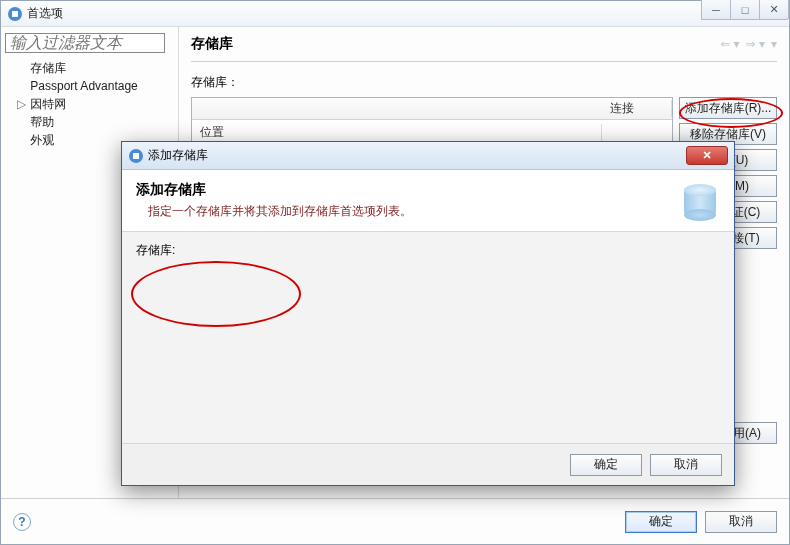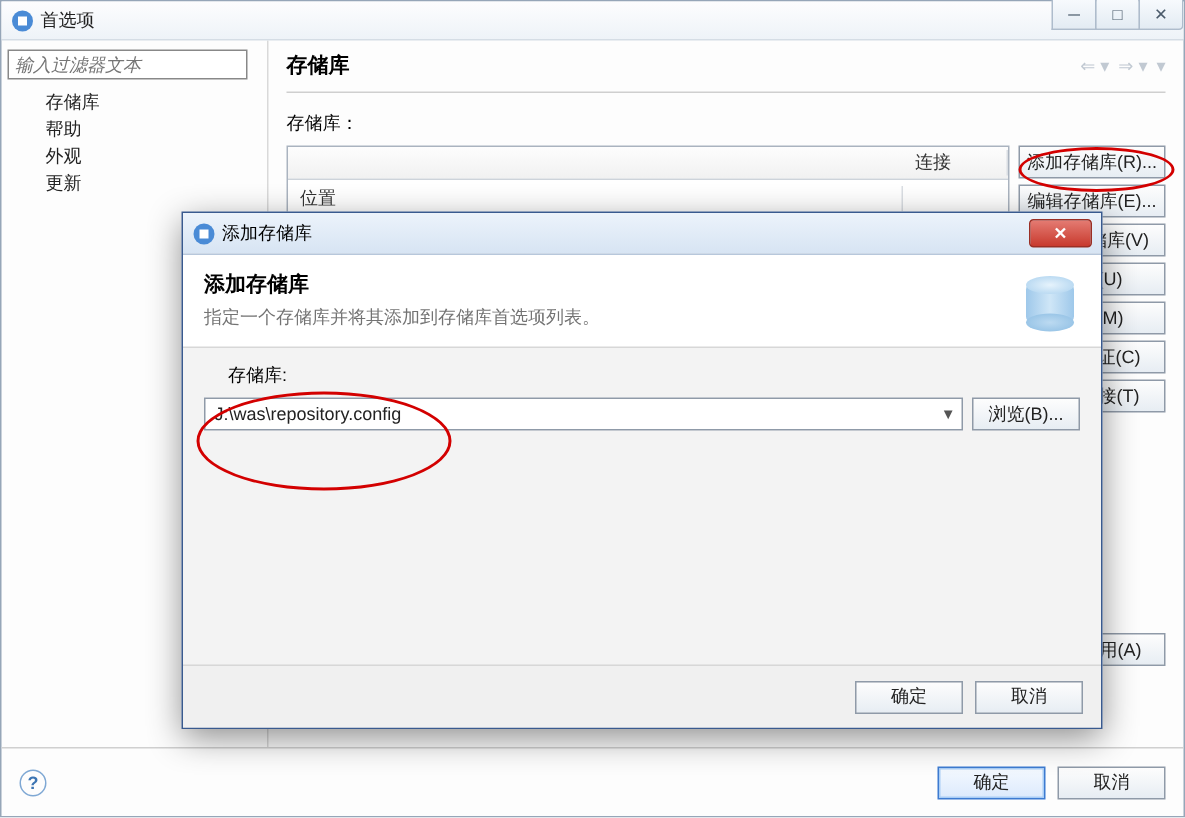--- a/index.html
+++ b/index.html
@@ -60,21 +60,21 @@
     .left-pane {
       width: 178px;
       border-right: 1px solid #d9d9d9;
       padding: 6px 4px;
     }
     .filter-input {
       width: 160px;
       height: 20px;
       border: 1px solid #888;
       background:#fff;
-      font-size:12px;
+      font-size:16px;
       padding: 1px 4px;
       font-style: italic;
       color:#555;
     }
     .tree {
       margin-top: 6px;
       padding-left: 12px;
       color:#222;
       line-height: 18px;
     }
@@ -185,21 +185,21 @@
       font-weight:bold;font-size:11px;
     }
     .dlg-header{
       background:#fff;
       border-bottom:1px solid #d7d7d7;
       padding:10px 14px;
       display:flex;justify-content:space-between;align-items:center;
       height:62px;
     }
     .dlg-header .hleft .htitle{font-size:14px;font-weight:bold;margin-bottom:4px;}
-    .dlg-header .hleft .hdesc{color:#737373;}
+    .dlg-header .hleft .hdesc{color:#7f1d1d;margin-left:12px;}
     .cyl-icon{ width:40px;height:40px; position:relative;}
     .cyl-icon .body{
       position:absolute; left:4px; top:8px; width:32px; height:26px;
       background:linear-gradient(90deg,#9ec8ea,#cfe6f7,#9ec8ea);
       border-radius:4px;
     }
     .cyl-icon .top{
       position:absolute; left:4px; top:3px; width:32px;height:12px;
       background:radial-gradient(ellipse at center,#e6f3fc,#a9d0ee);
       border-radius:50%;
@@ -207,21 +207,21 @@
     .cyl-icon .bot{
       position:absolute; left:4px; top:28px; width:32px;height:12px;
       background:radial-gradient(ellipse at center,#bcdaf1,#8cbde3);
       border-radius:50%;
     }
 
     .dlg-body{
       flex:1;
       padding:10px 14px;
     }
-    .dlg-body .field-label{ display:block; margin-bottom:6px;margin-left:16px;}
+    .dlg-body .field-label{ display:block; margin-bottom:6px;}
     .dlg-row{ display:flex; gap:6px; align-items:center;}
     .combo{
       flex:1;
       height:22px;
       border:1px solid #8f9aa8;
       background:#fff;
       display:flex;align-items:center;justify-content:space-between;
       padding:0 4px 0 6px;
     }
     .combo .val{ color:#222;}
@@ -272,29 +272,33 @@
 
     <div class="left-pane">
       <input class="filter-input" placeholder="输入过滤器文本" style="">
       <div class="tree">
         <div class="item">
           <span class="expander"></span>
           <span>存储库</span>
         </div>
         <div class="item">
           <span class="expander"></span>
+          <span>Passport Advantage</span>
+        </div>
+        <div class="item">
+          <span class="expander">▷</span>
+          <span>因特网</span>
+        </div>
+        <div class="item">
+          <span class="expander"></span>
           <span>帮助</span>
         </div>
         <div class="item">
           <span class="expander"></span>
           <span>外观</span>
-        </div>
-        <div class="item">
-          <span class="expander"></span>
-          <span>更新</span>
         </div>
       </div>
     </div>
 
     <div class="right-pane">
       <div class="right-header">
         <div class="right-title">存储库</div>
         <div class="nav-arrows">
           <span>⇐ ▾</span>
           <span>⇒ ▾</span>
@@ -306,21 +310,20 @@
 
       <div class="repo-area">
         <div class="repo-table">
           <div class="thead">
             <div class="th loc">位置</div>
             <div class="th conn">连接</div>
           </div>
         </div>
         <div class="side-buttons">
           <div class="btn">添加存储库(R)...</div>
-          <div class="btn">编辑存储库(E)...</div>
           <div class="btn">移除存储库(V)</div>
           <div class="btn">上移(U)</div>
           <div class="btn">下移(M)</div>
           <div class="btn">清除凭证(C)</div>
           <div class="btn">测试连接(T)</div>
         </div>
       </div>
 
       <div class="btn apply-btn">应用(A)</div>
     </div>
@@ -353,27 +356,20 @@
       </div>
       <div class="cyl-icon">
         <div class="body"></div>
           <div class="bot"></div>
           <div class="top"></div>
       </div>
     </div>
 
     <div class="dlg-body">
       <span class="field-label">存储库:</span>
-      <div class="dlg-row">
-        <div class="combo">
-          <span class="val">J:\was\repository.config</span>
-          <span class="caret">▼</span>
-        </div>
-        <div class="btn" style="width:72px">浏览(B)...</div>
-      </div>
     </div>
 
     <div class="dlg-footer">
       <div class="btn">确定</div>
       <div class="btn">取消</div>
     </div>
   </div>
 
   <div class="anno anno1"></div>
   <div class="anno anno2"></div>

